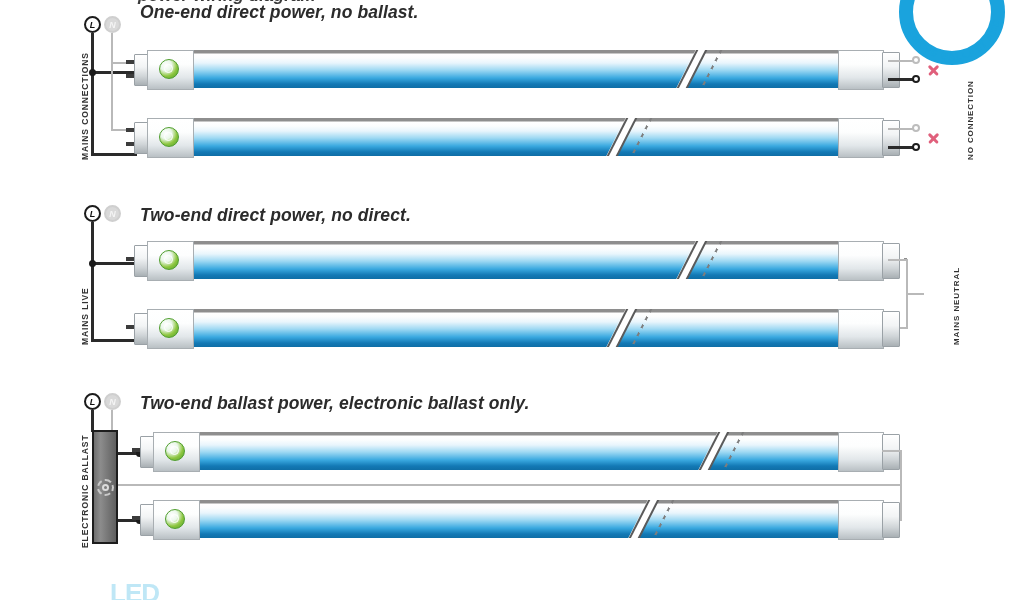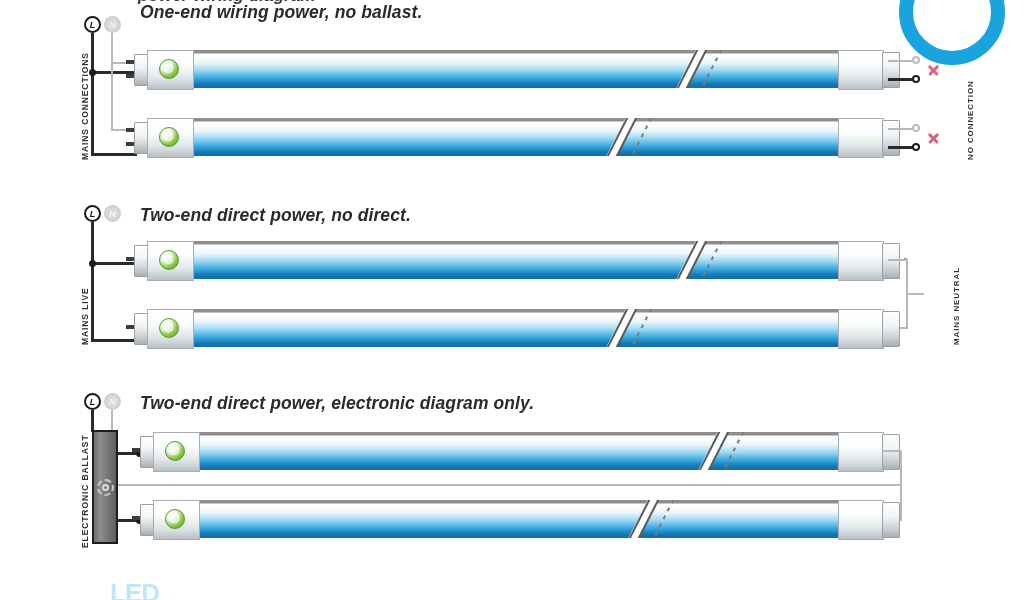--- a/index.html
+++ b/index.html
@@ -123,21 +123,21 @@
           <textPath href="#arcb" startOffset="8%">REMOVE BALLAST AND</textPath>
         </text>
       </svg>
     </div>
   </div>
 
   <div class="footer-logo">LED</div>
 
   <div>
 
-    <div class="caption" style="left:140px;top:2px;">One-end wiring power, no ballast.</div>
+    <div class="caption" style="left:140px;top:2px;">One-end direct power, no ballast.</div>
 
     <div class="pin live" style="left:84px;top:16px;">L</div>
     <div class="pin neutral" style="left:104px;top:16px;">N</div>
 
     <div class="vlabel" style="left:80px;top:160px;">MAINS CONNECTIONS</div>
 
     <div class="wire" style="left:91px;top:33px;width:3px;height:123px;"></div>
     <div class="wire" style="left:91px;top:153px;width:46px;height:3px;"></div>
     <div class="wire" style="left:91px;top:71px;width:46px;height:3px;"></div>
     <div class="node" style="left:89px;top:69px;"></div>
@@ -271,21 +271,21 @@
       </div>
       <div class="cap" style="left:712px;width:70px;">
         <div class="body" style="left:0;top:4px;width:44px;height:38px;"></div>
         <div class="ferrule" style="left:44px;top:6px;width:16px;height:34px;"></div>
       </div>
     </div>
   </div>
 
   <div>
 
-    <div class="caption" style="left:140px;top:393px;">Two-end direct power, electronic diagram only.</div>
+    <div class="caption" style="left:140px;top:393px;">Two-end ballast power, electronic ballast only.</div>
 
     <div class="pin live" style="left:84px;top:393px;">L</div>
     <div class="pin neutral" style="left:104px;top:393px;">N</div>
 
     <div class="wire" style="left:91px;top:410px;width:3px;height:22px;"></div>
     <div class="wire light" style="left:111px;top:410px;width:2px;height:22px;"></div>
 
     <div class="vlabel" style="left:80px;top:548px;">ELECTRONIC BALLAST</div>
 
     <div class="ballast">

